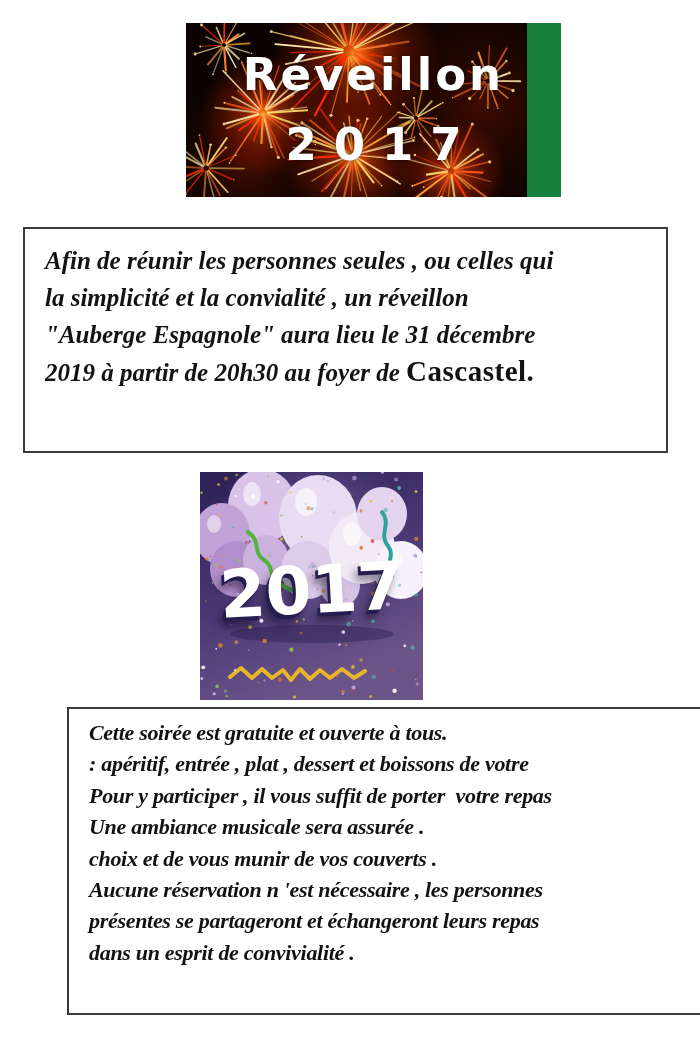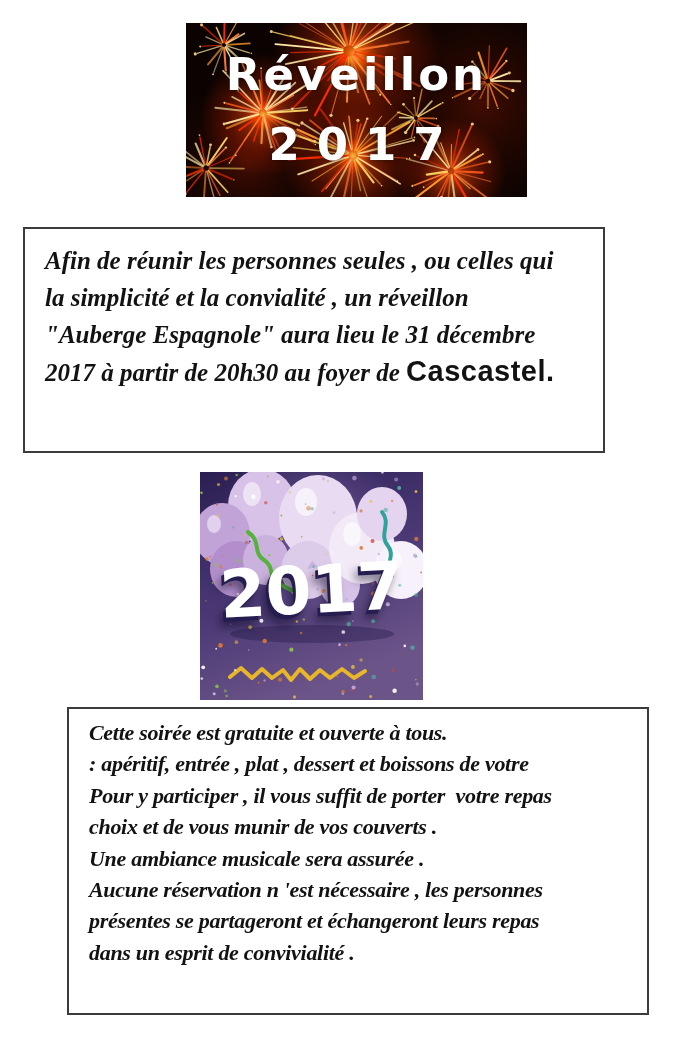--- a/index.html
+++ b/index.html
@@ -1,43 +1,43 @@
 <!DOCTYPE html>
 <html><head>
 <meta charset="utf-8">
 <style>
   html,body{margin:0;padding:0;background:#ffffff;}
   .page{position:relative;width:700px;height:1052px;background:#ffffff;overflow:hidden;}
 
   
   .imgbox{position:absolute;overflow:hidden;}
-  #fireworks{left:186px;top:23px;width:341px;height:174px;background:#4c1d95;}
+  #fireworks{left:186px;top:23px;width:341px;height:174px;background:#15803d;padding-left:34px;}
   #balloons{left:200px;top:472px;width:223px;height:228px;background:#3a2c63;}
   .imgbox svg{position:absolute;left:0;top:0;}
 
   .fw-line{position:absolute;left:0;width:100%;text-align:center;color:#ffffff;
     font-family:"DejaVu Sans",sans-serif;font-weight:800;
     text-shadow:0 0 6px rgba(0,0,0,.6);}
   #fw1{top:25px;font-size:45px;letter-spacing:3px;}
   #fw2{top:95px;font-size:45px;letter-spacing:17px;text-indent:17px;}
 
   .year{position:absolute;left:0;width:100%;top:80px;text-align:center;
     transform:rotate(-3deg);
     font-family:"DejaVu Sans",sans-serif;font-weight:800;font-size:66px;color:#ffffff;
     text-shadow:-3px 4px 0 #251c50,-6px 9px 10px rgba(10,5,30,.55);}
 
   
-  .textbox{position:absolute;left:23px;width:582px;box-sizing:border-box;
+  .textbox{position:absolute;left:23px;width:645px;box-sizing:border-box;
     border:2px solid #3b3b3b;background:#ffffff;color:#121212;
     font-family:"Liberation Serif",serif;font-style:italic;font-weight:bold;}
   #box1{top:227px;height:226px;padding:13px 14px 0 20px;}
   #box1 .tl{font-size:25px;line-height:37px;white-space:pre;}
   #box2{top:707px;height:308px;padding:8px 16px 0 20px;margin-left:44px;}
   #box2 .tl{font-size:22px;line-height:31.4px;white-space:pre;letter-spacing:-0.3px;}
-  .venue{font-family:Liberation Sans, sans-serif;font-style:normal;font-weight:bold;
+  .venue{font-family:Liberation Serif, serif;font-style:normal;font-weight:bold;
     font-size:29px;letter-spacing:0.5px;}
 </style>
 </head>
 <body>
 
 <div class="page">
 
   <div class="imgbox" id="fireworks">
     <svg width="341" height="174" viewBox="0 0 341 174">
       <defs>
@@ -337,21 +337,21 @@
         </g>
     </svg>
     <div class="fw-line" id="fw1">Réveillon</div>
     <div class="fw-line" id="fw2">2017</div>
   </div>
 
   <div class="textbox" id="box1">
     <div class="tl">Afin de réunir les personnes seules , ou celles qui</div>
     <div class="tl">la simplicité et la convialité , un réveillon</div>
     <div class="tl">"Auberge Espagnole" aura lieu le 31 décembre</div>
-    <div class="tl"><span>2017 à partir de 20h30 au foyer de </span><span class="venue">Cascastel.</span></div>
+    <div class="tl"><span>2019 à partir de 20h30 au foyer de </span><span class="venue">Cascastel.</span></div>
   </div>
 
   <div class="imgbox" id="balloons">
     <svg width="223" height="228" viewBox="0 0 223 228">
       <defs>
         <linearGradient id="bbg" x1="0" y1="0" x2="0.4" y2="1">
           <stop offset="0%" stop-color="#2a1f52"></stop>
             <stop offset="55%" stop-color="#4a3875"></stop>
             <stop offset="100%" stop-color="#6b5488"></stop>
         </linearGradient>
@@ -512,20 +512,20 @@
           <circle cx="146.5" cy="127.6" r="1.26" fill="#c9a8dd" opacity="0.87"></circle>
         </g>
     </svg>
     <div class="year">2017</div>
   </div>
 
   <div class="textbox" id="box2">
     <div class="tl">Cette soirée est gratuite et ouverte à tous.</div>
     <div class="tl">: apéritif, entrée , plat , dessert et boissons de votre</div>
     <div class="tl">Pour y participer , il vous suffit de porter  votre repas</div>
+    <div class="tl">Une ambiance musicale sera assurée .</div>
     <div class="tl">choix et de vous munir de vos couverts .</div>
-    <div class="tl">Une ambiance musicale sera assurée .</div>
     <div class="tl">Aucune réservation n 'est nécessaire , les personnes</div>
     <div class="tl">présentes se partageront et échangeront leurs repas</div>
     <div class="tl">dans un esprit de convivialité .</div>
   </div>
 
 </div>
 
 </body></html>

